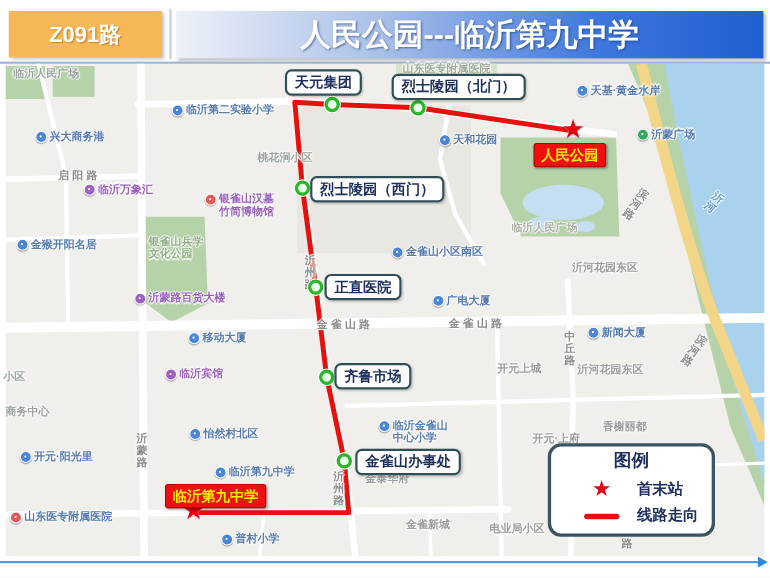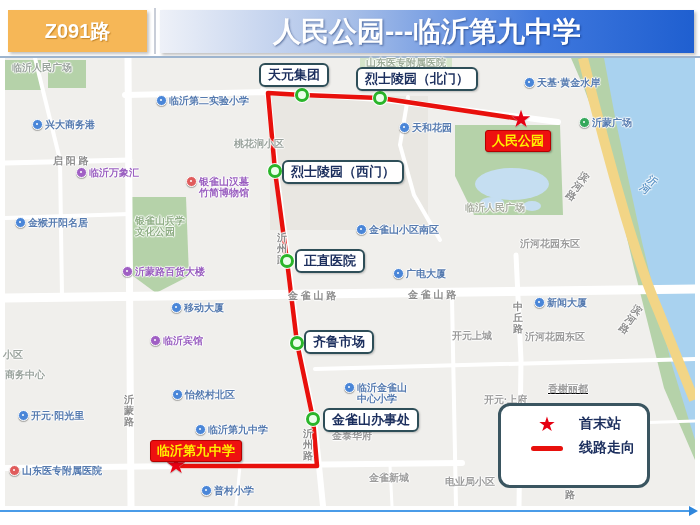--- a/index.html
+++ b/index.html
@@ -130,21 +130,21 @@
       <span class="poi-text" style="color: rgb(154, 95, 192);">沂蒙路百货大楼</span>
     </div>
     <div class="poi" style="left: 171px; top: 302px;">
       <span class="pin" style="background: rgb(74, 134, 216);"></span>
       <span class="poi-text" style="color: rgb(86, 123, 176);">移动大厦</span>
     </div>
     <div class="poi" style="left: 150px; top: 335px;">
       <span class="pin" style="background: rgb(160, 95, 196);"></span>
       <span class="poi-text" style="color: rgb(154, 95, 192);">临沂宾馆</span>
     </div>
-    <div class="poi" style="left: 3px; top: 337px; margin-top: 12px;">
+    <div class="poi" style="left: 3px; top: 337px;">
       <span class="poi-text" style="color: rgb(154, 163, 157);">小区</span>
     </div>
     <div class="poi" style="left: 5px; top: 369px;">
       <span class="poi-text" style="color: rgb(154, 163, 157);">商务中心</span>
     </div>
     <div class="poi" style="left: 18px; top: 410px;">
       <span class="pin" style="background: rgb(74, 134, 216);"></span>
       <span class="poi-text" style="color: rgb(86, 123, 176);">开元·阳光里</span>
     </div>
     <div class="poi" style="left: 124px; top: 394px;">
@@ -209,21 +209,21 @@
     <div class="poi" style="left: 534px; top: 297px;">
       <span class="pin" style="background: rgb(74, 134, 216);"></span>
       <span class="poi-text" style="color: rgb(86, 123, 176);">新闻大厦</span>
     </div>
     <div class="poi" style="left: 513px; top: 301px;">
       <span class="poi-text" style="color: rgb(140, 140, 140);">中<br>丘<br>路</span>
     </div>
     <div class="poi" style="left: 525px; top: 331px;">
       <span class="poi-text" style="color: rgb(155, 155, 155);">沂河花园东区</span>
     </div>
-    <div class="poi" style="left: 548px; top: 383px; text-decoration: underline;">
+    <div class="poi" style="left: 548px; top: 383px;">
       <span class="poi-text" style="color: rgb(155, 155, 155);">香榭丽都</span>
     </div>
     <div class="poi" style="left: 464px; top: 394px;">
       <span class="poi-text" style="color: rgb(155, 155, 155); margin-left: 20px;">开元·上府</span>
     </div>
     <div class="poi" style="left: 332px; top: 430px;">
       <span class="poi-text" style="color: rgb(155, 155, 155);">金泰华府</span>
     </div>
     <div class="poi" style="left: 344px; top: 382px;">
       <span class="pin" style="background: rgb(74, 134, 216);"></span>
@@ -273,20 +273,21 @@
     <div class="stop-box" style="left: 304px; top: 330px;">齐鲁市场</div>
     <div class="stop-dot" style="left: 313px; top: 419px;"></div>
     <div class="stop-box" style="left: 323px; top: 408px;">金雀山办事处</div>
     <span class="star" style="left: 521px; top: 120px;">★</span>
     <div class="terminal-box" style="left: 485px; top: 130px;">人民公园</div>
     <span class="star" style="left: 176px; top: 466px;">★</span>
     <div class="terminal-box" style="left: 150px; top: 440px;">临沂第九中学</div>
   </div>
 
 <div class="legend">
+  <div class="legend-title">图例</div>
   <div class="legend-row">
     <span class="legend-sym">
         <span class="legend-star">★</span>
       </span>
     <span class="legend-label">首末站</span>
   </div>
   <div class="legend-row">
     <span class="legend-sym">
         <span class="legend-line"></span>
       </span>

